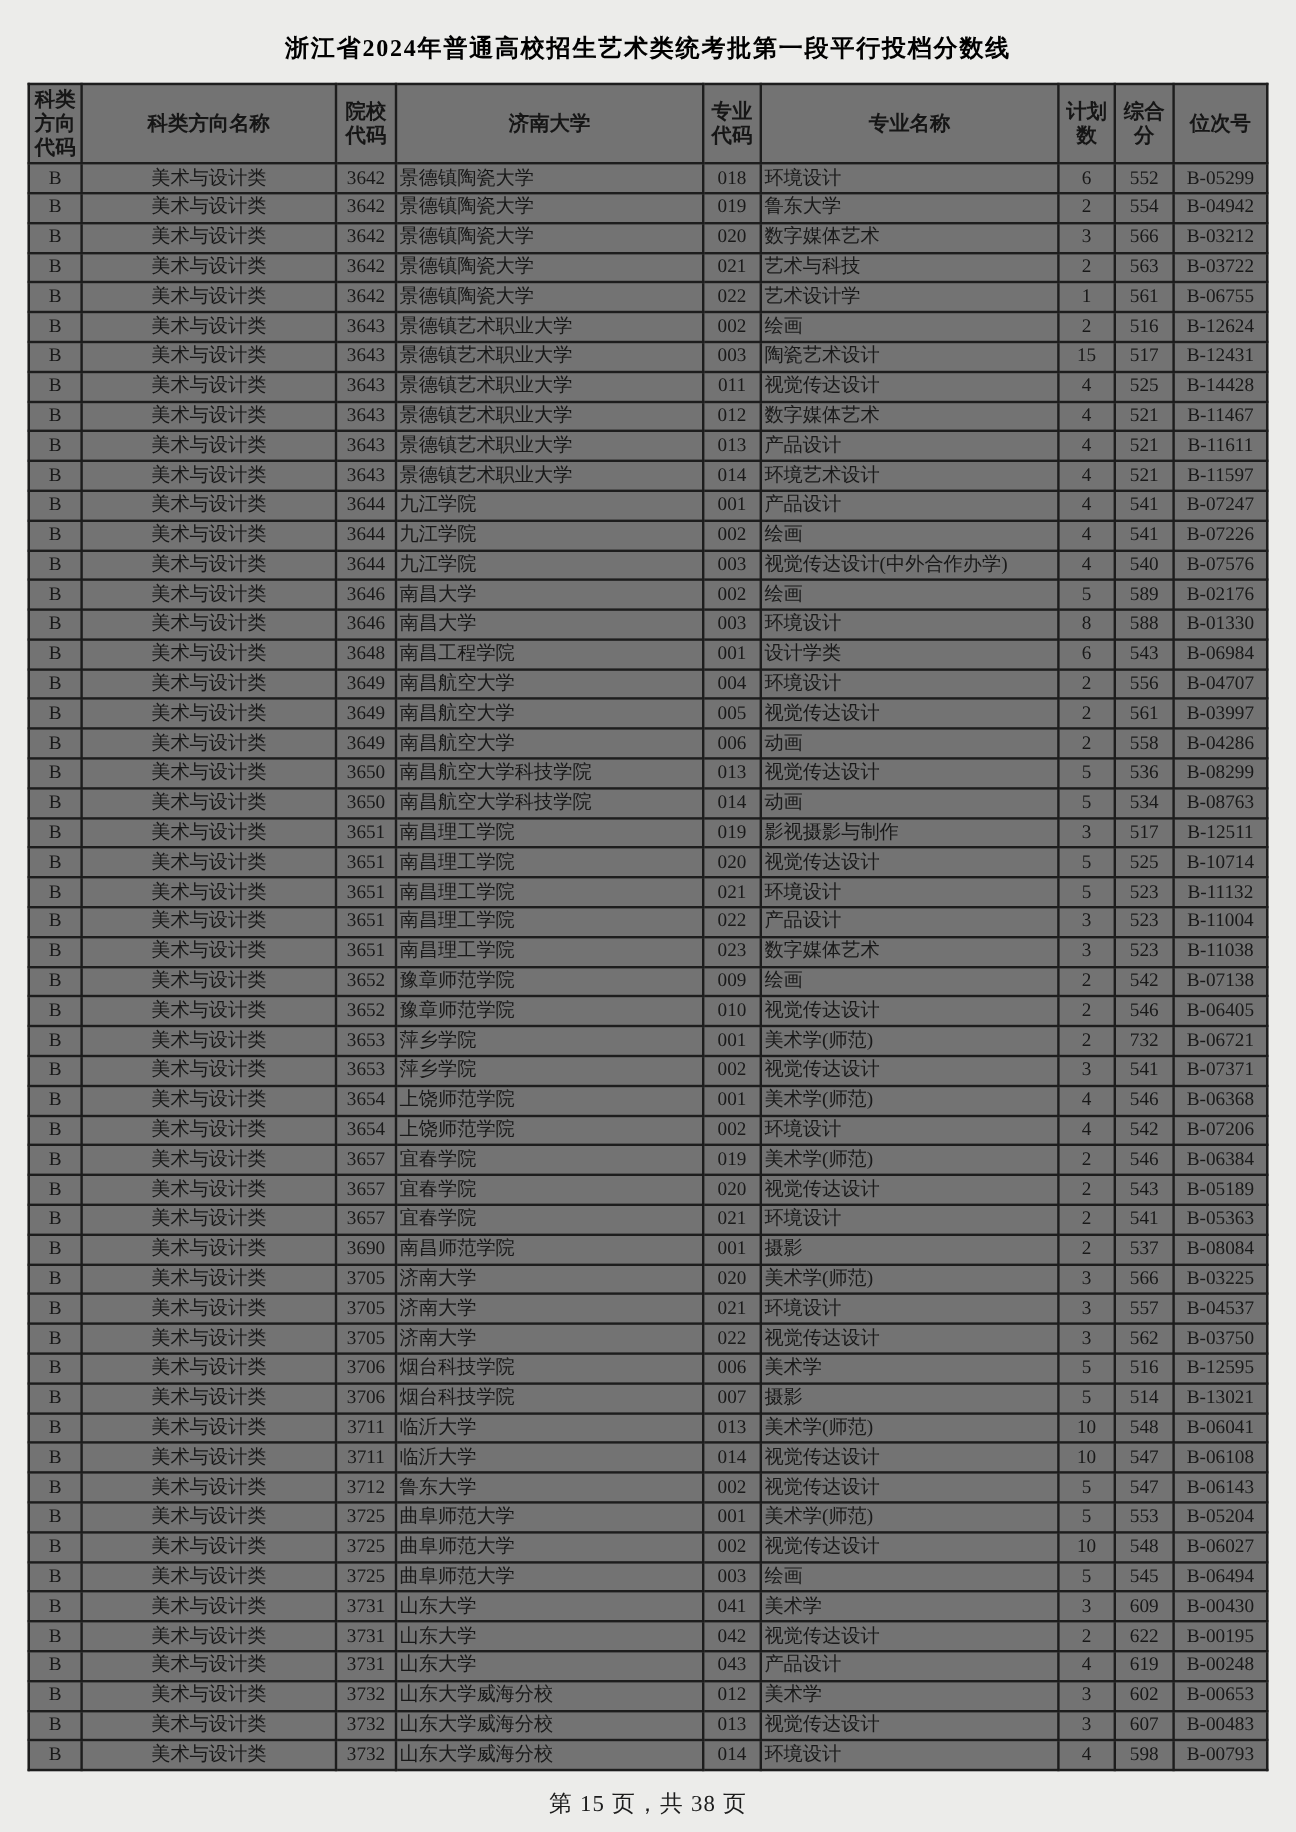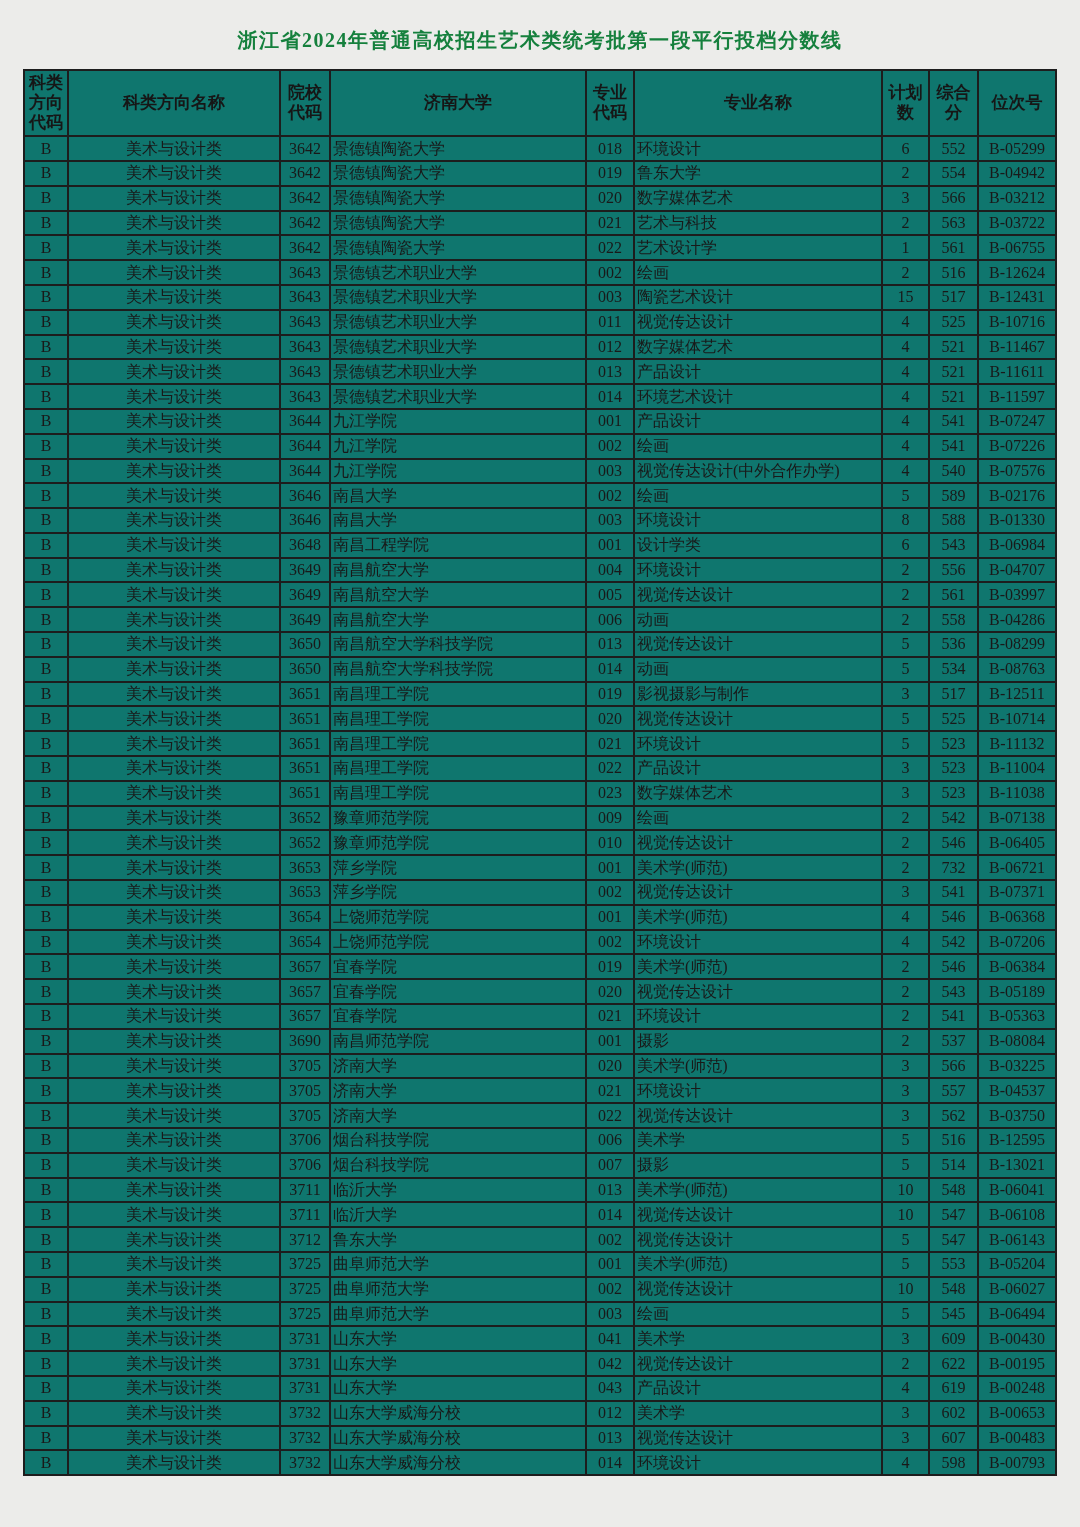--- a/index.html
+++ b/index.html
@@ -14,28 +14,28 @@
     height: 1527px;
     overflow: hidden;
     background: #ececea;
   }
   .title {
     font-size: 20px;
     font-weight: bold;
     text-align: center;
     margin: 27px 0 0 0;
     letter-spacing: 1.5px;
-    color: #15803d;
+    color: #000000;
   }
   table.scores {
     border-collapse: collapse;
     table-layout: fixed;
     width: 1032px;
     margin: 15px auto 0 auto;
-    background: #0f766e;
+    background: #737373;
   }
   table.scores th, table.scores td {
     border: 2px solid #1d1d1d;
     overflow: hidden;
     vertical-align: middle;
   }
   table.scores th {
     font-size: 17px;
     font-weight: bold;
     text-align: center;
@@ -180,21 +180,21 @@
         </tr>
         <tr>
           <td class="al-center">B</td>
           <td class="al-center">美术与设计类</td>
           <td class="al-center">3643</td>
           <td class="al-left">景德镇艺术职业大学</td>
           <td class="al-center">011</td>
           <td class="al-left">视觉传达设计</td>
           <td class="al-center">4</td>
           <td class="al-center">525</td>
-          <td class="al-center">B-10716</td>
+          <td class="al-center">B-14428</td>
         </tr>
         <tr>
           <td class="al-center">B</td>
           <td class="al-center">美术与设计类</td>
           <td class="al-center">3643</td>
           <td class="al-left">景德镇艺术职业大学</td>
           <td class="al-center">012</td>
           <td class="al-left">数字媒体艺术</td>
           <td class="al-center">4</td>
           <td class="al-center">521</td>
@@ -691,13 +691,14 @@
           <td class="al-left">山东大学威海分校</td>
           <td class="al-center">014</td>
           <td class="al-left">环境设计</td>
           <td class="al-center">4</td>
           <td class="al-center">598</td>
           <td class="al-center">B-00793</td>
         </tr>
       </tbody>
   </table>
 
+  <div class="footer">第 15 页，共 38 页</div>
 </div>
 
 </body></html>

